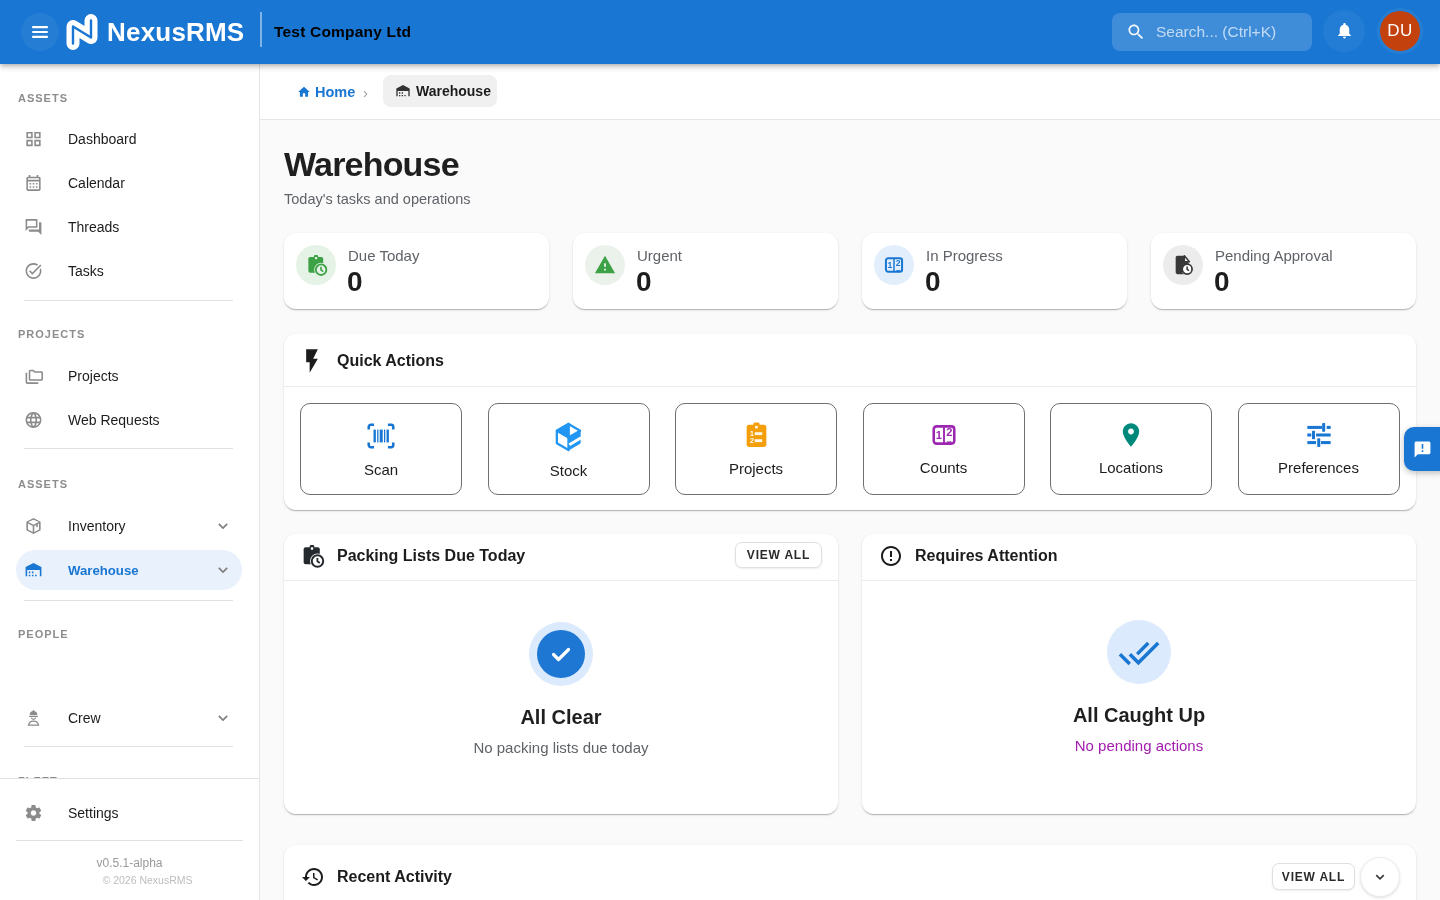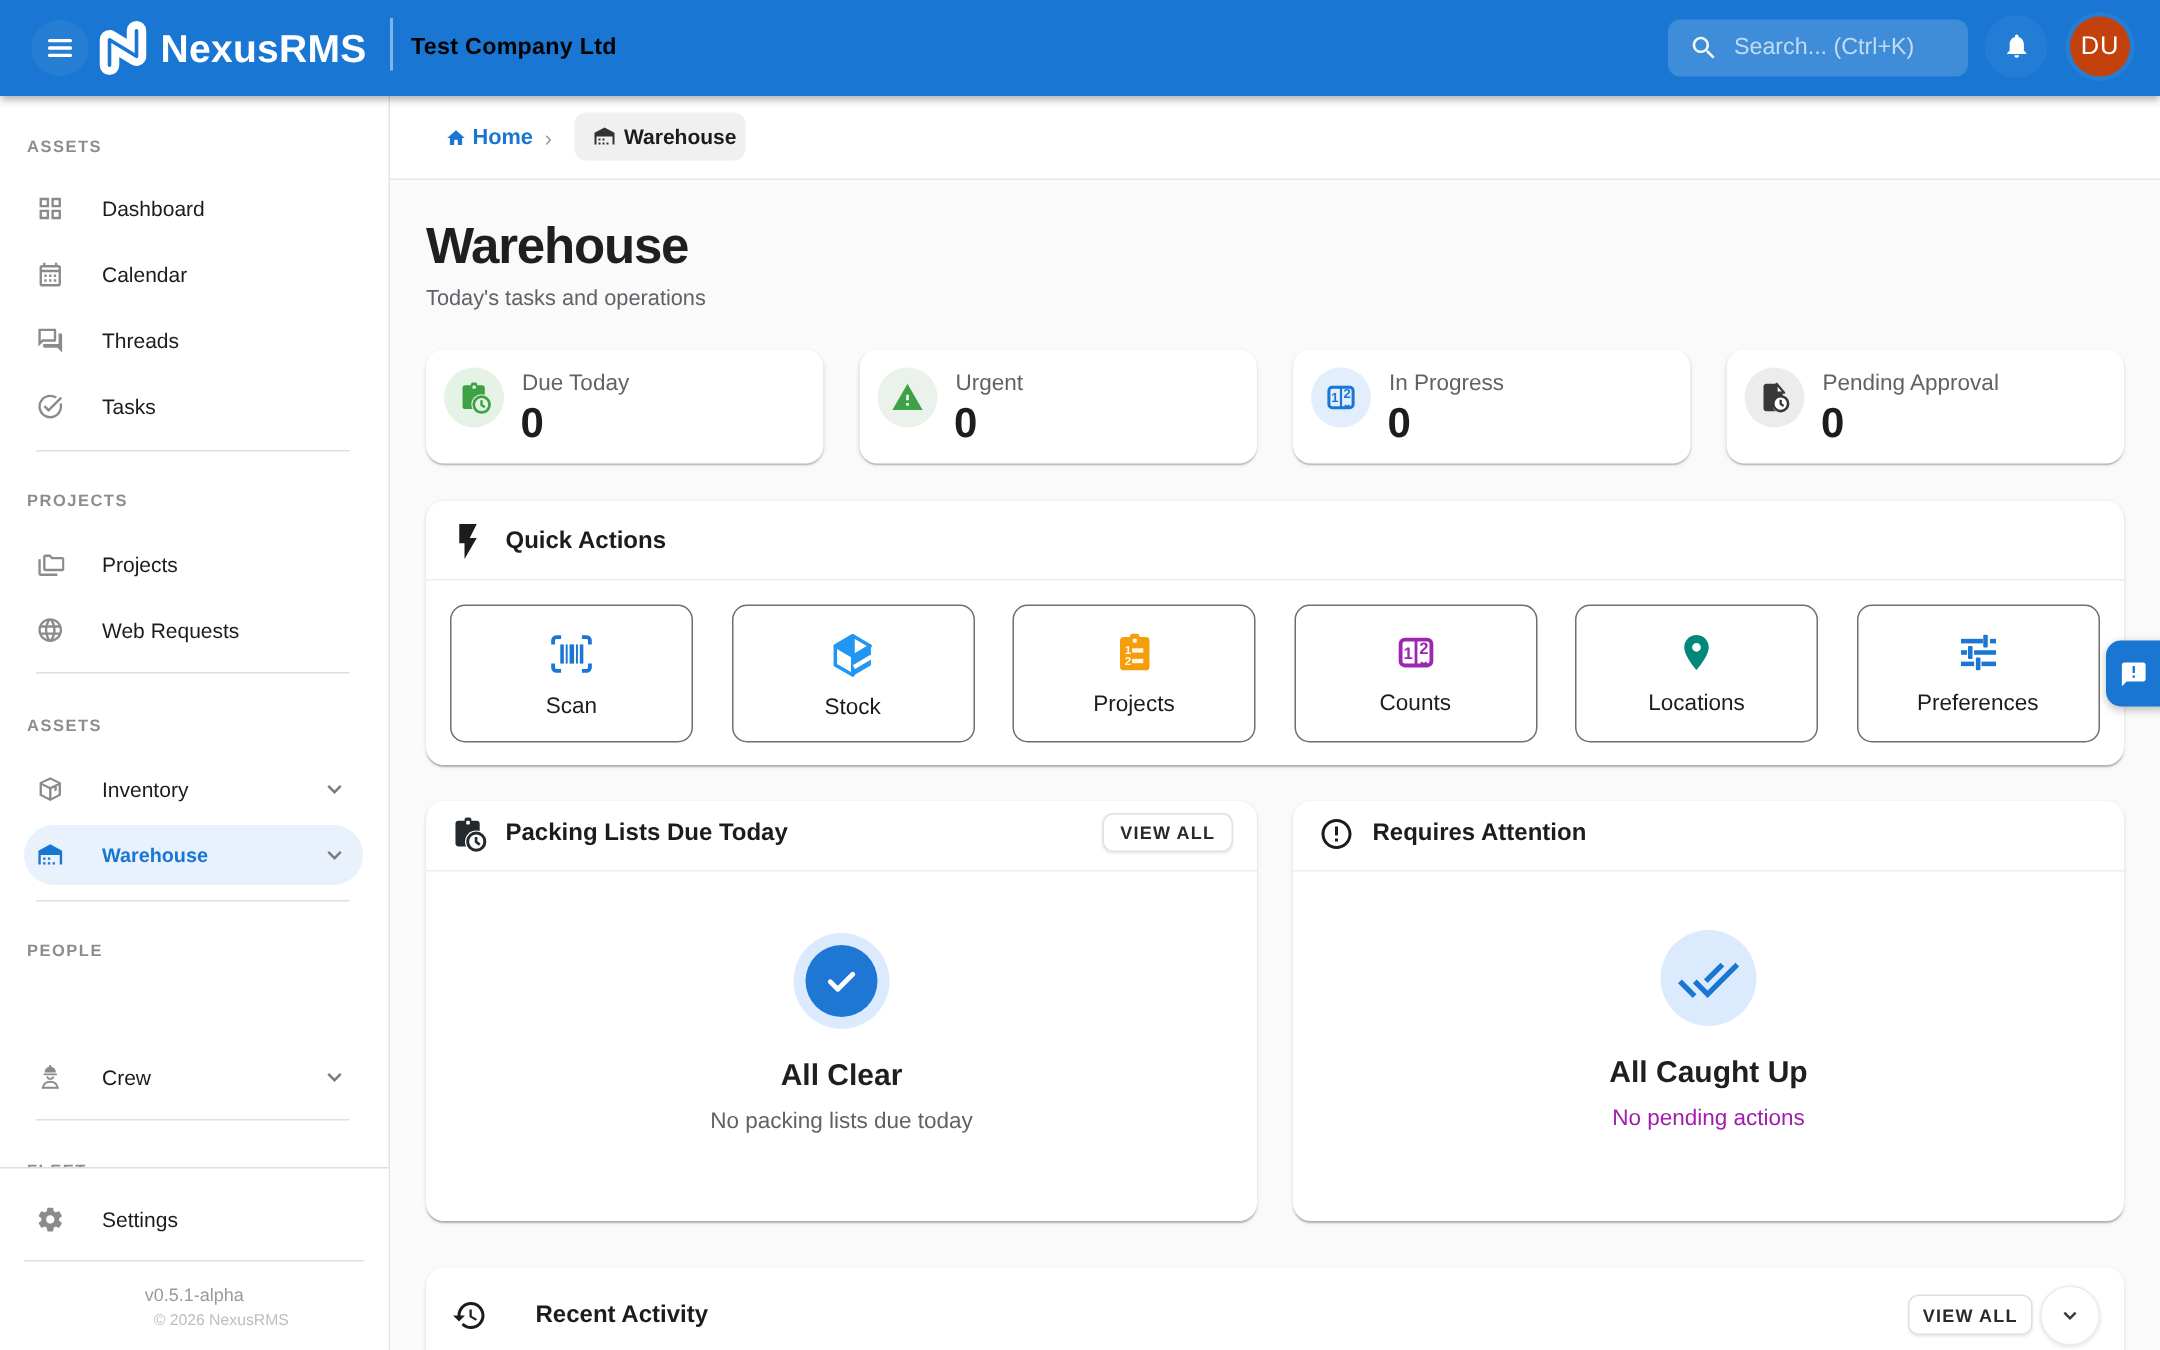--- a/index.html
+++ b/index.html
@@ -353,21 +353,21 @@
     <path fill="#1976d2" d="M18 7l-1.41-1.41-6.34 6.34 1.41 1.41L18 7zm4.24-1.41L11.66 16.17 7.48 12l-1.41 1.41L11.66 19l12-12-1.42-1.41zM.41 13.41L6 19l1.41-1.41L1.83 12 .41 13.41z"></path>
   </svg>
   <div class="abs" style="left:0;top:170px;width:554px;text-align:center;font-size:20px;font-weight:bold;color:#1f1f1f;">All Caught Up</div>
   <div class="abs" style="left:0;top:203px;width:554px;text-align:center;font-size:15px;color:#a21caf;">No pending actions</div>
 </div>
 
 <div class="card" style="left:284px;top:845px;width:1132px;height:80px;">
   <svg class="abs" style="left:17px;top:20px;" width="24" height="24" viewBox="0 0 24 24">
     <path fill="#1c1c1c" d="M13 3c-4.97 0-9 4.03-9 9H1l3.89 3.89.07.14L9 12H6c0-3.87 3.13-7 7-7s7 3.13 7 7-3.13 7-7 7c-1.93 0-3.68-.79-4.94-2.06l-1.42 1.42C8.27 19.99 10.51 21 13 21c4.97 0 9-4.03 9-9s-4.03-9-9-9zm-1 5v5l4.28 2.54.72-1.21-3.5-2.08V8h-1.5z"></path>
   </svg>
-  <div class="abs" style="left:53px;top:23px;margin-left:20px;"><span class="ctitle">Recent Activity</span></div>
+  <div class="abs" style="left:53px;top:23px;"><span class="ctitle">Recent Activity</span></div>
   <div class="viewall" style="left:988px;top:18px;width:83px;height:27px;">VIEW ALL</div>
   <div class="abs" style="left:1076px;top:12px;width:40px;height:40px;border-radius:50%;background:#fff;border:1px solid #ececec;box-shadow:0 1px 3px rgba(0,0,0,0.12);">
     <svg class="abs" style="left:10px;top:10px;" width="18" height="18" viewBox="0 0 24 24">
         <path fill="none" stroke="#3a3a3a" stroke-width="2.2" d="M7 9.5l5 5 5-5"></path>
       </svg>
   </div>
 </div>
 
 <div class="abs" style="left:1404px;top:427px;width:40px;height:44px;background:#1976d2;border-radius:10px 0 0 10px;box-shadow:0 2px 6px rgba(0,0,0,0.25);">
   <svg class="abs" style="left:9px;top:13px;" width="19" height="19" viewBox="0 0 24 24">

